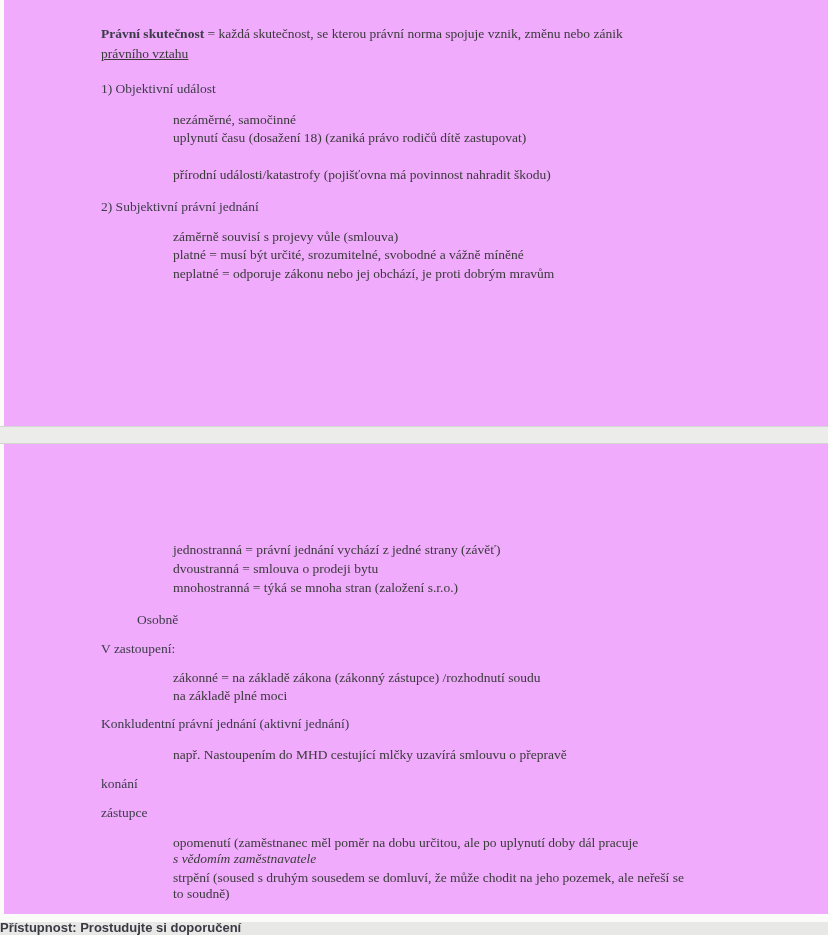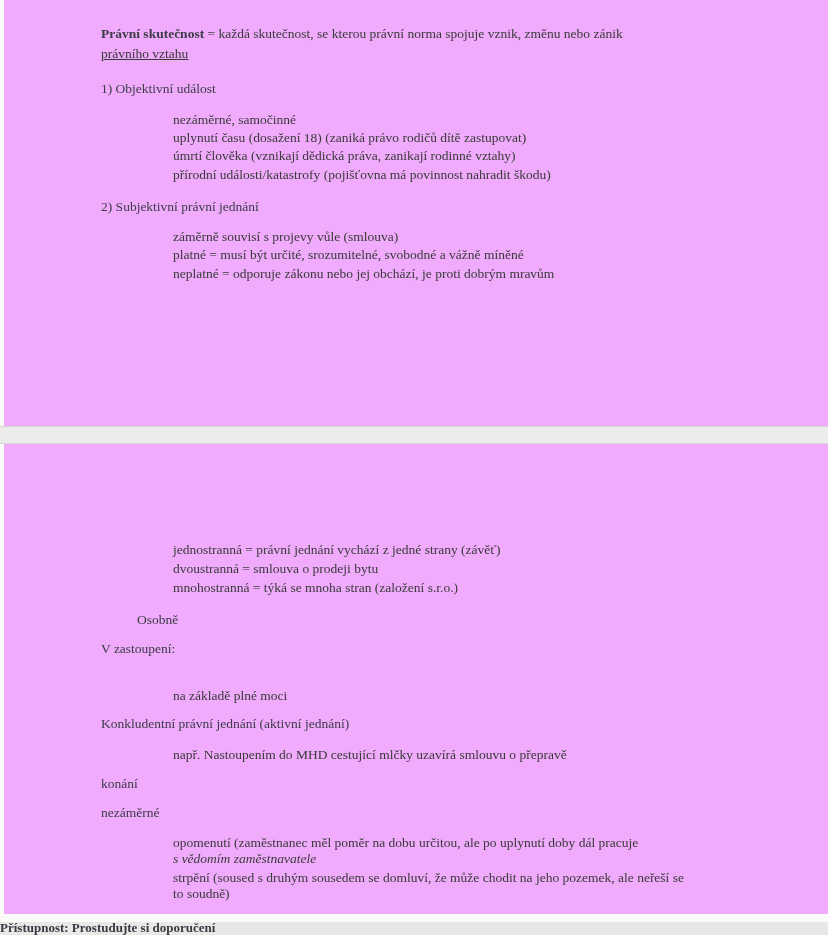--- a/index.html
+++ b/index.html
@@ -21,61 +21,61 @@
       box-sizing: border-box;
     }
     .line { position: absolute; font-size: 13.5px; line-height: 17px; white-space: nowrap; }
     .h { font-weight: normal; color: #3c3c48; }
     .b { font-weight: bold; color: #3c3c48; }
     .ind { left: 148px; margin-left: 21px; }
     .l0 { left: 97px; }
     .status {
       position: absolute; left: 0; top: 922px; width: 828px; height: 13px;
       background: #e8e8e6; overflow: hidden;
-      font-family: Liberation Serif, serif;
+      font-family: Liberation Sans, sans-serif;
       font-size: 13px; font-weight: bold; color: #3a3a44; line-height: 22px;
     }
     .status span { position: absolute; left: 0; top: -5px; }
   </style>
 </head>
 <body>
 
 <div class="page page1">
   <div class="line l0" style="top:25px;"><span class="b">Právní skutečnost</span><span> = každá skutečnost, se kterou právní norma spojuje vznik, změnu nebo zánik</span></div>
   <div class="line l0" style="top:45px;text-decoration:underline;">právního vztahu</div>
 
   <div class="line l0 h" style="top:80px;">1) Objektivní událost</div>
   <div class="line ind" style="top:111px;">nezáměrné, samočinné</div>
   <div class="line ind" style="top:129px;">uplynutí času (dosažení 18) (zaniká právo rodičů dítě zastupovat)</div>
-  <div class="line ind" style="top:147px;">úmrtí člověka (vznikají dědická práva, zanikají rodinné vztahy)</div>
   <div class="line ind" style="top:166px;">přírodní události/katastrofy (pojišťovna má povinnost nahradit škodu)</div>
 
   <div class="line l0 h" style="top:198px;">2) Subjektivní právní jednání</div>
   <div class="line ind" style="top:228px;">záměrně souvisí s projevy vůle (smlouva)</div>
   <div class="line ind" style="top:246px;">platné = musí být určité, srozumitelné, svobodné a vážně míněné</div>
   <div class="line ind" style="top:265px;">neplatné = odporuje zákonu nebo jej obchází, je proti dobrým mravům</div>
 
 </div>
 
 <div class="page-gap"></div>
 
 <div class="page page2">
   <div class="line ind" style="top:116px;">dvoustranná = smlouva o prodeji bytu</div>
   <div class="line ind" style="top:97px;">jednostranná = právní jednání vychází z jedné strany (závěť)</div>
   <div class="line ind" style="top:135px;">mnohostranná = týká se mnoha stran (založení s.r.o.)</div>
 
   <div class="line l0 h" style="top:167px;margin-left:36px;">Osobně</div>
   <div class="line l0 h" style="top:196px;">V zastoupení:</div>
+  <div class="line ind" style="top:225px;">zákonné = na základě zákona (zákonný zástupce) /rozhodnutí soudu</div>
   <div class="line ind" style="top:243px;">na základě plné moci</div>
 
   <div class="line ind" style="top:302px;">např. Nastoupením do MHD cestující mlčky uzavírá smlouvu o přepravě</div>
   <div class="line l0 h" style="top:271px;">Konkludentní právní jednání (aktivní jednání)</div>
 
   <div class="line l0 h" style="top:331px;text-align:right;">konání</div>
-  <div class="line l0 h" style="top:360px;">nezáměrné</div>
+  <div class="line l0 h" style="top:360px;">zástupce</div>
 
   <div class="line ind" style="top:390px;">opomenutí (zaměstnanec měl poměr na dobu určitou, ale po uplynutí doby dál pracuje</div>
   <div class="line ind" style="top:406px;font-style:italic;">s vědomím zaměstnavatele</div>
   <div class="line ind" style="top:425px;">strpění (soused s druhým sousedem se domluví, že může chodit na jeho pozemek, ale neřeší se</div>
   <div class="line ind" style="top:441px;">to soudně)</div>
 </div>
 
 <div class="status">
   <span>Přístupnost: Prostudujte si doporučení</span>
 </div>

